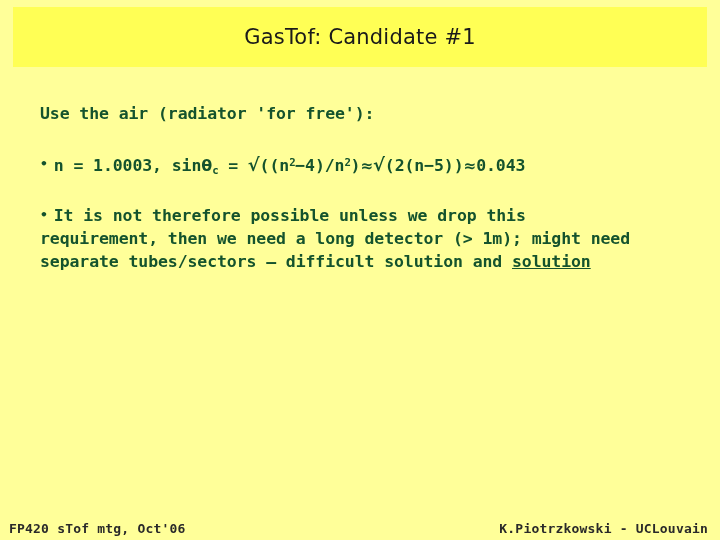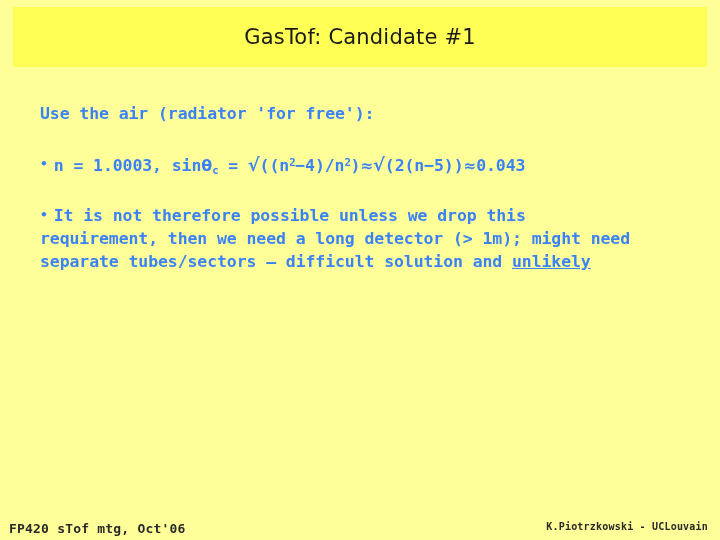--- a/index.html
+++ b/index.html
@@ -49,21 +49,21 @@
     position: absolute;
     left: 40px;
     top: 103px;
     width: 640px;
   }
 
   .line {
     font-family: "DejaVu Sans Mono", monospace;
     font-size: 16.5px;
     font-weight: bold;
-    color: #3b82f6;
+    color: #14532d;
     line-height: 1.32;
     letter-spacing: -0.1px;
     white-space: nowrap;
   }
 
   .intro {
     margin: 0 0 28px 0;
   }
 
   .bullet-line {
@@ -126,21 +126,21 @@
     font-weight: bold;
     color: #2a2a2a;
     letter-spacing: 0.2px;
     white-space: nowrap;
   }
   .footer-right {
     position: absolute;
     right: 12px;
     top: 521px;
     font-family: "DejaVu Sans Mono", monospace;
-    font-size: 10px;
+    font-size: 13px;
     font-weight: bold;
     color: #2a2a2a;
     letter-spacing: 0.2px;
     white-space: nowrap;
   }
 </style>
 </head>
 <body>
 
 <div class="slide">
@@ -152,21 +152,21 @@
   <div class="body-area">
 
     <div class="line intro">Use the air (radiator 'for free'):</div>
 
     <div class="line bullet-line">
       <span class="dot">•</span><span>n = 1.0003, sin</span><span class="theta">θ</span><sub>c</sub><span> = </span><span class="radical">√</span><span>((n</span><sup>2</sup><span>−4)/n</span><sup>2</sup><span>)</span><span class="approx">≈</span><span class="radical">√</span><span>(2(n−5))</span><span class="approx">≈</span><span>0.043</span>
     </div>
 
 
     <div class="line bullet-para">
-      <span class="dot">•</span><span>It is not therefore possible unless we drop this requirement, then we need a long detector (&gt; 1m); might need separate tubes/sectors – difficult solution and </span><span class="ul">unlikely</span>
+      <span class="dot">•</span><span>It is not therefore possible unless we drop this requirement, then we need a long detector (&gt; 1m); might need separate tubes/sectors – difficult solution and </span><span class="ul">solution</span>
     </div>
 
   </div>
 
   <div class="footer-left">FP420 sTof  mtg, Oct'06</div>
 
   <div class="footer-right">K.Piotrzkowski - UCLouvain</div>
 
 </div>
 

